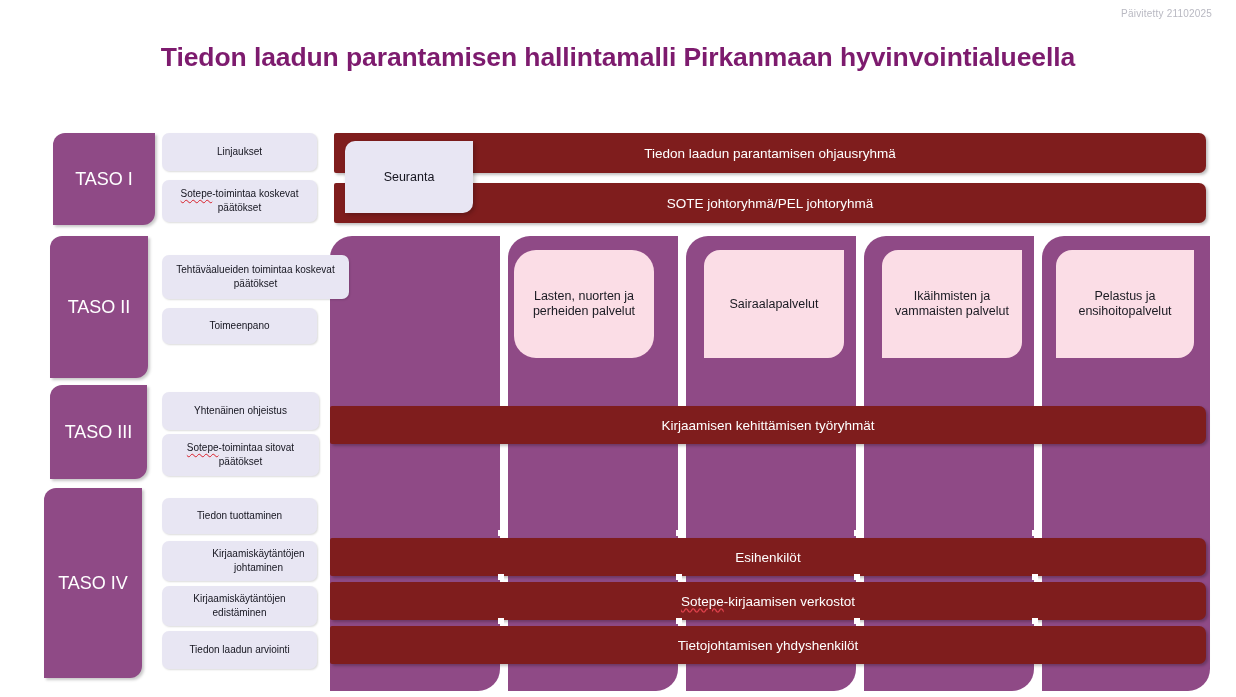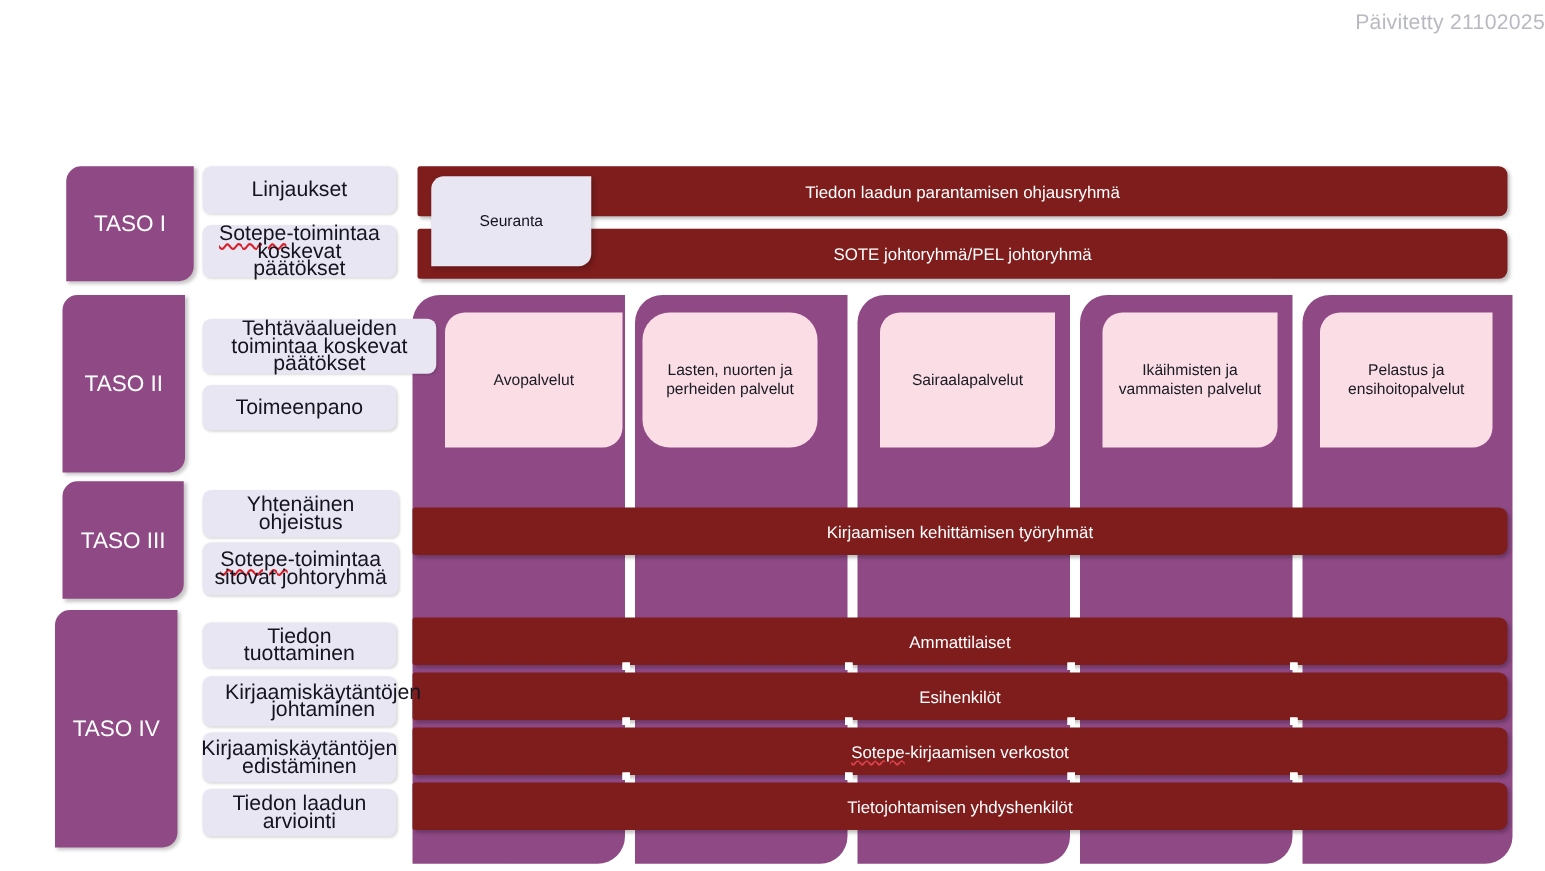--- a/index.html
+++ b/index.html
@@ -6,22 +6,22 @@
   html, body {
     width: 1236px; height: 697px;
     background: #ffffff;
     font-family: "Liberation Sans", sans-serif;
     overflow: hidden;
   }
   #stage { position: relative; width: 1236px; height: 697px; }
 
   
   .updated {
-    position: absolute; top: 8px; right: 0;
-    font-size: 17px; color: #b9b9c2; letter-spacing: .2px;
+    position: absolute; top: 8px; right: 24px;
+    font-size: 10px; color: #b9b9c2; letter-spacing: .2px;
     white-space: nowrap;
   }
   .title {
     position: absolute; top: 42px; left: 0; width: 1236px;
     text-align: center;
     font-size: 26.5px; font-weight: bold; color: #7d1b6e;
     letter-spacing: -0.1px; white-space: nowrap;
   }
 
   
@@ -33,21 +33,21 @@
     display: flex; align-items: center; justify-content: center;
     border-radius: 12px 0 12px 0;
     box-shadow: 2px 2px 3px rgba(0,0,0,.22);
   }
 
   
   .chip {
     position: absolute;
     background: #e8e6f3;
     color: #14141e;
-    font-size: 17px;
+    font-size: 10px;
     line-height: 14px;
     display: flex; align-items: center; justify-content: center;
     text-align: center;
     border-radius: 7px;
     padding: 2px 6px;
     box-shadow: 1px 1px 2px rgba(0,0,0,.14);
   }
   .chip .u { text-decoration: underline; text-decoration-style: wavy;
              text-decoration-color: #d8202a; text-underline-offset: 2px; }
 
@@ -100,30 +100,28 @@
     position: absolute; width: 6px; height: 6px;
     background: #ffffff; border: 1px solid #ffffff;
   }
 </style>
 </head>
 <body>
 
 <div id="stage">
 
   <div class="updated">Päivitetty 21102025</div>
+  <div class="title">Tiedon laadun parantamisen hallintamalli Pirkanmaan hyvinvointialueella</div>
 
   <div class="pillar" style="left:330px; top:236px; width:170px; height:455px;"></div>
   <div class="pillar" style="left:508px; top:236px; width:170px; height:455px;"></div>
   <div class="pillar" style="left:686px; top:236px; width:170px; height:455px;"></div>
   <div class="pillar" style="left:864px; top:236px; width:170px; height:455px;"></div>
   <div class="pillar" style="left:1042px; top:236px; width:168px; height:455px;"></div>
 
-  <div class="svcbox" style="left:356px; top:250px; width:142px; height:108px;">
-    <span>Avopalvelut</span>
-  </div>
   <div class="svcbox" style="left:514px; top:250px; width:140px; height:108px;border-radius:22px;">
     <span>Lasten, nuorten ja perheiden palvelut</span>
   </div>
   <div class="svcbox" style="left:704px; top:250px; width:140px; height:108px;">
     <span>Sairaalapalvelut</span>
   </div>
   <div class="svcbox" style="left:882px; top:250px; width:140px; height:108px;">
     <span>Ikäihmisten ja vammaisten palvelut</span>
   </div>
   <div class="svcbox" style="left:1056px; top:250px; width:138px; height:108px;">
@@ -131,23 +129,20 @@
   </div>
 
   <div class="bar" style="left:334px; top:133px; width:872px; height:40px;">
     <span>Tiedon laadun parantamisen ohjausryhmä</span>
   </div>
   <div class="bar" style="left:334px; top:183px; width:872px; height:40px;">
     <span>SOTE johtoryhmä/PEL johtoryhmä</span>
   </div>
   <div class="bar" style="left:330px; top:406px; width:876px; height:38px;">
     <span>Kirjaamisen kehittämisen työryhmät</span>
-  </div>
-  <div class="bar" style="left:330px; top:494px; width:876px; height:38px;">
-    <span>Ammattilaiset</span>
   </div>
   <div class="bar" style="left:330px; top:538px; width:876px; height:38px;">
     <span>Esihenkilöt</span>
   </div>
   <div class="bar" style="left:330px; top:582px; width:876px; height:38px;">
     <span><span class="u">Sotepe</span><span>-kirjaamisen verkostot</span></span>
   </div>
   <div class="bar" style="left:330px; top:626px; width:876px; height:38px;">
     <span>Tietojohtamisen yhdyshenkilöt</span>
   </div>
@@ -191,21 +186,21 @@
   <div class="chip" style="left:162px; top:255px; width:187px; height:44px;">
     <span>Tehtäväalueiden toimintaa koskevat päätökset</span>
   </div>
   <div class="chip" style="left:162px; top:308px; width:155px; height:36px;">
     <span>Toimeenpano</span>
   </div>
   <div class="chip" style="left:162px; top:392px; width:157px; height:38px;">
     <span>Yhtenäinen ohjeistus</span>
   </div>
   <div class="chip" style="left:162px; top:434px; width:157px; height:42px;">
-    <span><span class="u">Sotepe</span><span>-toimintaa sitovat johtoryhmä</span></span>
+    <span><span class="u">Sotepe</span><span>-toimintaa sitovat päätökset</span></span>
   </div>
   <div class="chip" style="left:162px; top:498px; width:155px; height:36px;">
     <span>Tiedon tuottaminen</span>
   </div>
   <div class="chip" style="left:162px; top:541px; width:155px; height:40px;padding-left:44px;">
     <span>Kirjaamiskäytäntöjen johtaminen</span>
   </div>
   <div class="chip" style="left:162px; top:586px; width:155px; height:40px;">
     <span>Kirjaamiskäytäntöjen edistäminen</span>
   </div>

